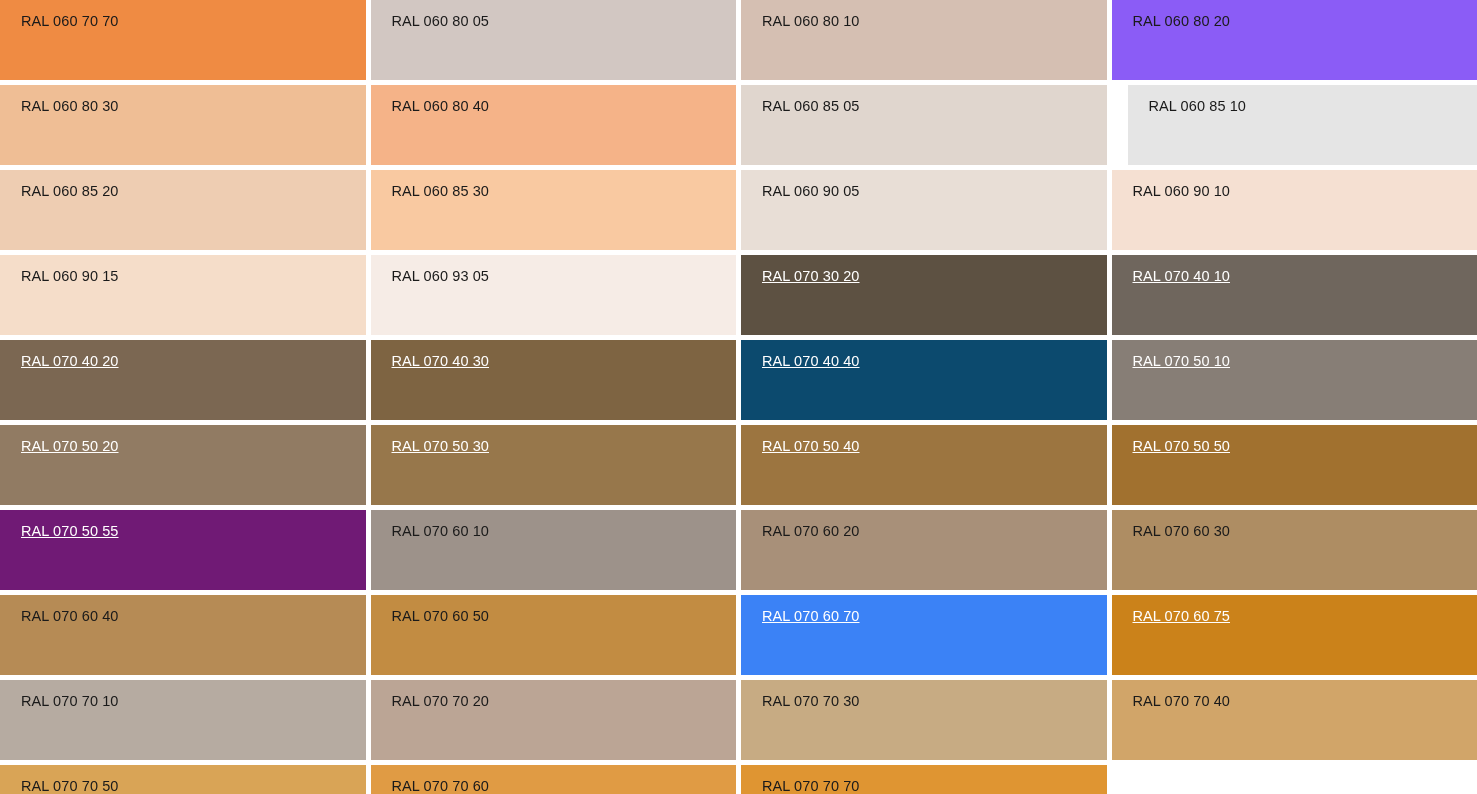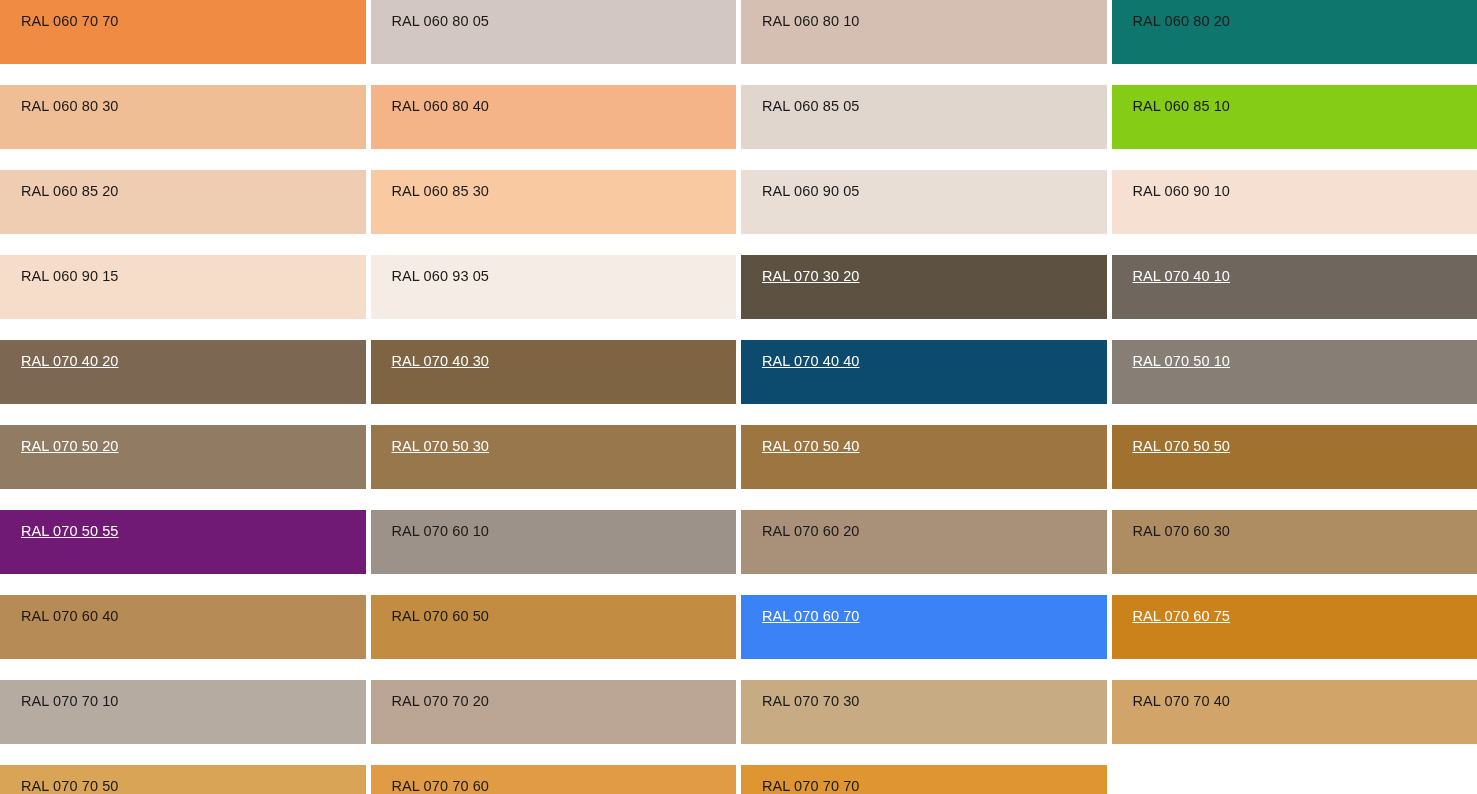--- a/index.html
+++ b/index.html
@@ -16,21 +16,21 @@
   #swatch-grid {
     display: grid;
     grid-template-columns: repeat(4, 1fr);
     grid-auto-rows: 80px;
     column-gap: 5px;
     row-gap: 5px;
     width: 1477px;
   }
   .swatch {
     position: relative;
-    height: 64px;
+    height: 80px;
     overflow: hidden;
     cursor: pointer;
   }
   .swatch-label {
     position: absolute;
     left: 21px;
     top: 12px;
     font-size: 14.5px;
     line-height: 18px;
     letter-spacing: 0.1px;
@@ -46,33 +46,33 @@
 <div id="swatch-grid">
     <div class="swatch" style="background-color: rgb(239, 139, 67);">
       <span class="swatch-label dark-text">RAL 060 70 70</span>
     </div>
     <div class="swatch" style="background-color: rgb(210, 199, 194);">
       <span class="swatch-label dark-text">RAL 060 80 05</span>
     </div>
     <div class="swatch" style="background-color: rgb(213, 191, 178);">
       <span class="swatch-label dark-text">RAL 060 80 10</span>
     </div>
-    <div class="swatch" style="background-color: #0f766e;">
+    <div class="swatch" style="background-color: #8b5cf6;">
       <span class="swatch-label dark-text">RAL 060 80 20</span>
     </div>
     <div class="swatch" style="background-color: rgb(239, 190, 149);">
       <span class="swatch-label dark-text">RAL 060 80 30</span>
     </div>
     <div class="swatch" style="background-color: rgb(245, 179, 136);">
       <span class="swatch-label dark-text">RAL 060 80 40</span>
     </div>
     <div class="swatch" style="background-color: rgb(224, 214, 206);">
       <span class="swatch-label dark-text">RAL 060 85 05</span>
     </div>
-    <div class="swatch" style="background-color: #84cc16;">
+    <div class="swatch" style="background-color: #e5e5e5; margin-left: 16px;">
       <span class="swatch-label dark-text">RAL 060 85 10</span>
     </div>
     <div class="swatch" style="background-color: rgb(238, 205, 178);">
       <span class="swatch-label dark-text">RAL 060 85 20</span>
     </div>
     <div class="swatch" style="background-color: rgb(249, 201, 161);">
       <span class="swatch-label dark-text">RAL 060 85 30</span>
     </div>
     <div class="swatch" style="background-color: rgb(232, 222, 214);">
       <span class="swatch-label dark-text">RAL 060 90 05</span>

